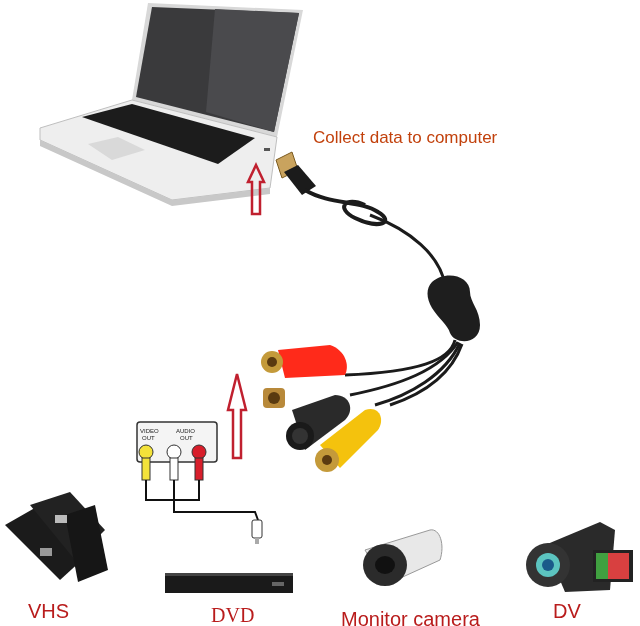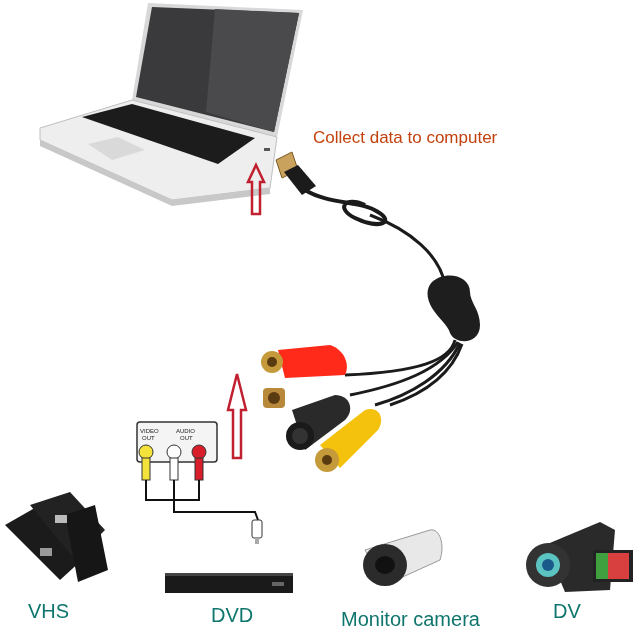--- a/index.html
+++ b/index.html
@@ -1,18 +1,18 @@
 <!DOCTYPE html>
 <html><head>
 <meta charset="utf-8">
 <style>
   html, body { margin: 0; padding: 0; background: #ffffff; }
   body { width: 640px; height: 626px; position: relative; overflow: hidden;
          font-family: "Liberation Sans", sans-serif; color: #111; }
-  .caption { position: absolute; font-size: 20px; color: #0f766e; white-space: nowrap; }
+  .caption { position: absolute; font-size: 20px; color: #b91c1c; white-space: nowrap; }
   .title-label { position: absolute; left: 313px; top: 128px; font-size: 17px; color: #c2410c; white-space: nowrap; }
   svg { position: absolute; left: 0; top: 0; }
 </style>
 </head>
 <body>
 
 <svg width="640" height="626" viewBox="0 0 640 626">
 
   <g>
 
@@ -116,15 +116,15 @@
     <ellipse cx="548" cy="565" rx="6" ry="6" fill="#1a5a8a"></ellipse>
     <rect x="593" y="550" width="40" height="32" fill="#222"></rect>
     <rect x="596" y="553" width="33" height="26" fill="#d84040"></rect>
     <rect x="596" y="553" width="12" height="26" fill="#40a040"></rect>
   </g>
 </svg>
 
 <div class="title-label">Collect data to computer</div>
 
 <div class="caption" style="left:28px; top:600px;">VHS</div>
-<div class="caption" style="left:211px; top:604px;">DVD</div>
+<div class="caption" style="left:211px; top:604px;font-family:Liberation Serif, serif;">DVD</div>
 <div class="caption" style="left:341px; top:608px;">Monitor camera</div>
 <div class="caption" style="left:553px; top:600px;text-align:center;">DV</div>
 
 </body></html>

